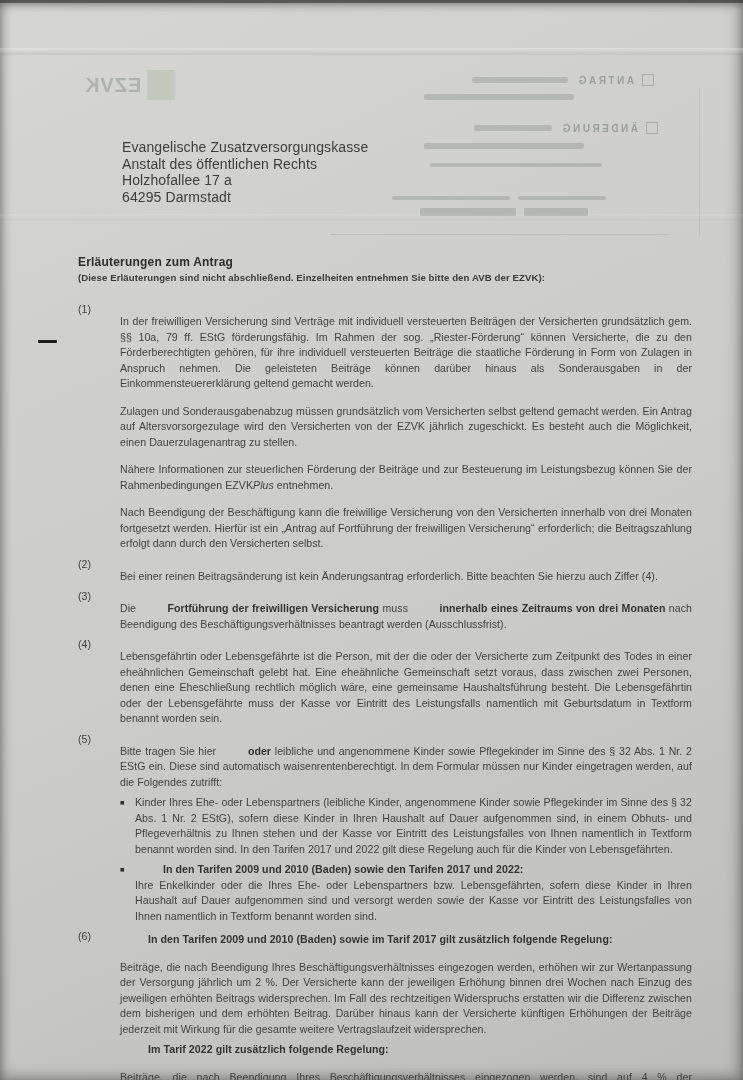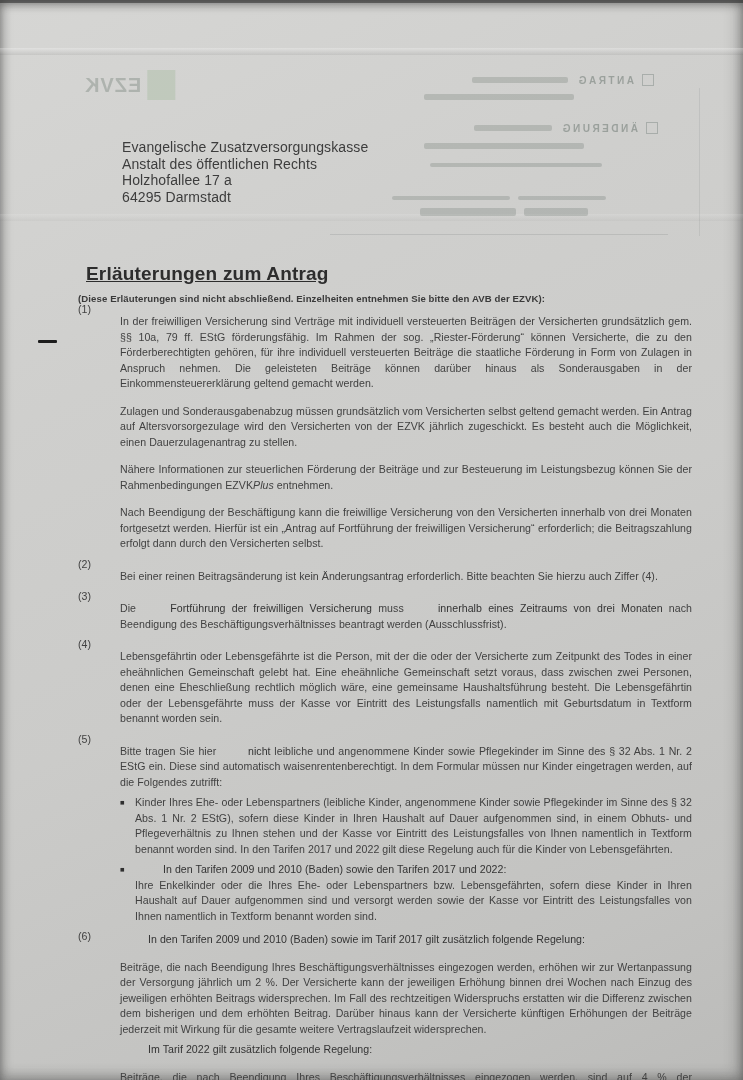--- a/index.html
+++ b/index.html
@@ -39,31 +39,31 @@
   .bl5{left:430px;top:163px;}
   .bl6{left:392px;top:196px;}
   .bl7{left:420px;top:208px;}
   .bleed-rule{position:absolute;left:330px;top:234px;width:338px;height:1px;background:rgba(70,80,75,.14);}
   .bleed-vline{position:absolute;left:699px;top:88px;width:1px;height:148px;background:rgba(70,80,75,.10);}
 
   
   .sender{position:absolute;left:122px;top:139px;font-size:14px;line-height:16.5px;
     color:#3d3d3d;letter-spacing:.1px;}
   .title-block{position:absolute;left:78px;top:255px;width:600px;}
-  h1.doc-title{margin:8px;font-size:19px;font-weight:bold;color:#2d2d2d;letter-spacing:.2px;text-decoration:underline;}
+  h1.doc-title{margin:0;font-size:12px;font-weight:bold;color:#2d2d2d;letter-spacing:.2px;}
   .subtitle{margin-top:3px;font-size:9.6px;font-weight:bold;color:#3a3a3a;letter-spacing:.1px;}
 
   .items{position:absolute;left:78px;top:302px;width:614px;color:#414141;
     font-size:10.6px;line-height:15.5px;letter-spacing:.05px;}
   .item{display:flex;}
   .num{flex:0 0 42px;}
   .item-body{flex:1;}
   .item-body p{margin:12px 0 5px;text-align:justify;}
   .item-body p.tight{margin:3px 0 0;}
-  .b{font-weight:normal;color:#333;padding-left:28px;}
+  .b{font-weight:bold;color:#333;padding-left:28px;}
   .i{font-style:italic;}
   .bullet-block{display:flex;margin:3px 0 5px;}
   .bullet-mark{flex:0 0 15px;font-size:7.5px;line-height:15.5px;color:#2f2f2f;}
   .bullet-content{flex:1;}
   .bullet-content p{margin:0;}
   .bullet-content p.head{font-weight:bold;color:#333;text-align:left;}
 
   .fold-dash{position:absolute;left:38px;top:340px;width:19px;height:3px;background:#1d1d1d;border-radius:1px;}
 </style>
 </head>
@@ -144,21 +144,21 @@
       </div>
       <div class="item">
         <div class="num">(4)</div>
         <div class="item-body">
           <p><span>Lebensgefährtin oder Lebensgefährte ist die Person, mit der die oder der Versicherte zum Zeitpunkt des Todes in einer eheähnlichen Gemeinschaft gelebt hat. Eine eheähnliche Gemeinschaft setzt voraus, dass zwischen zwei Personen, denen eine Eheschließung rechtlich möglich wäre, eine gemeinsame Haushaltsführung besteht. Die Lebensgefährtin oder der Lebensgefährte muss der Kasse vor Eintritt des Leistungsfalls namentlich mit Geburtsdatum in Textform benannt worden sein.</span></p>
         </div>
       </div>
       <div class="item">
         <div class="num">(5)</div>
         <div class="item-body">
-          <p><span>Bitte tragen Sie hier </span><span class="b">nicht</span><span> leibliche und angenommene Kinder sowie Pflegekinder im Sinne des § 32 Abs. 1 Nr. 2 EStG ein. Diese sind automatisch waisenrentenberechtigt. In dem Formular müssen nur Kinder eingetragen werden, auf die Folgendes zutrifft:</span></p>
+          <p><span>Bitte tragen Sie hier </span><span class="b">oder</span><span> leibliche und angenommene Kinder sowie Pflegekinder im Sinne des § 32 Abs. 1 Nr. 2 EStG ein. Diese sind automatisch waisenrentenberechtigt. In dem Formular müssen nur Kinder eingetragen werden, auf die Folgendes zutrifft:</span></p>
           <div class="bullet-block">
             <span class="bullet-mark">■</span>
             <div class="bullet-content">
               <p><span>Kinder Ihres Ehe- oder Lebenspartners (leibliche Kinder, angenommene Kinder sowie Pflegekinder im Sinne des § 32 Abs. 1 Nr. 2 EStG), sofern diese Kinder in Ihren Haushalt auf Dauer aufgenommen sind, in einem Obhuts- und Pflegeverhältnis zu Ihnen stehen und der Kasse vor Eintritt des Leistungsfalles von Ihnen namentlich in Textform benannt worden sind. In den Tarifen 2017 und 2022 gilt diese Regelung auch für die Kinder von Lebensgefährten.</span></p>
             </div>
           </div>
           <div class="bullet-block">
             <span class="bullet-mark">■</span>
             <div class="bullet-content">
               <p class="head"><span class="b">In den Tarifen 2009 und 2010 (Baden) sowie den Tarifen 2017 und 2022:</span></p>

